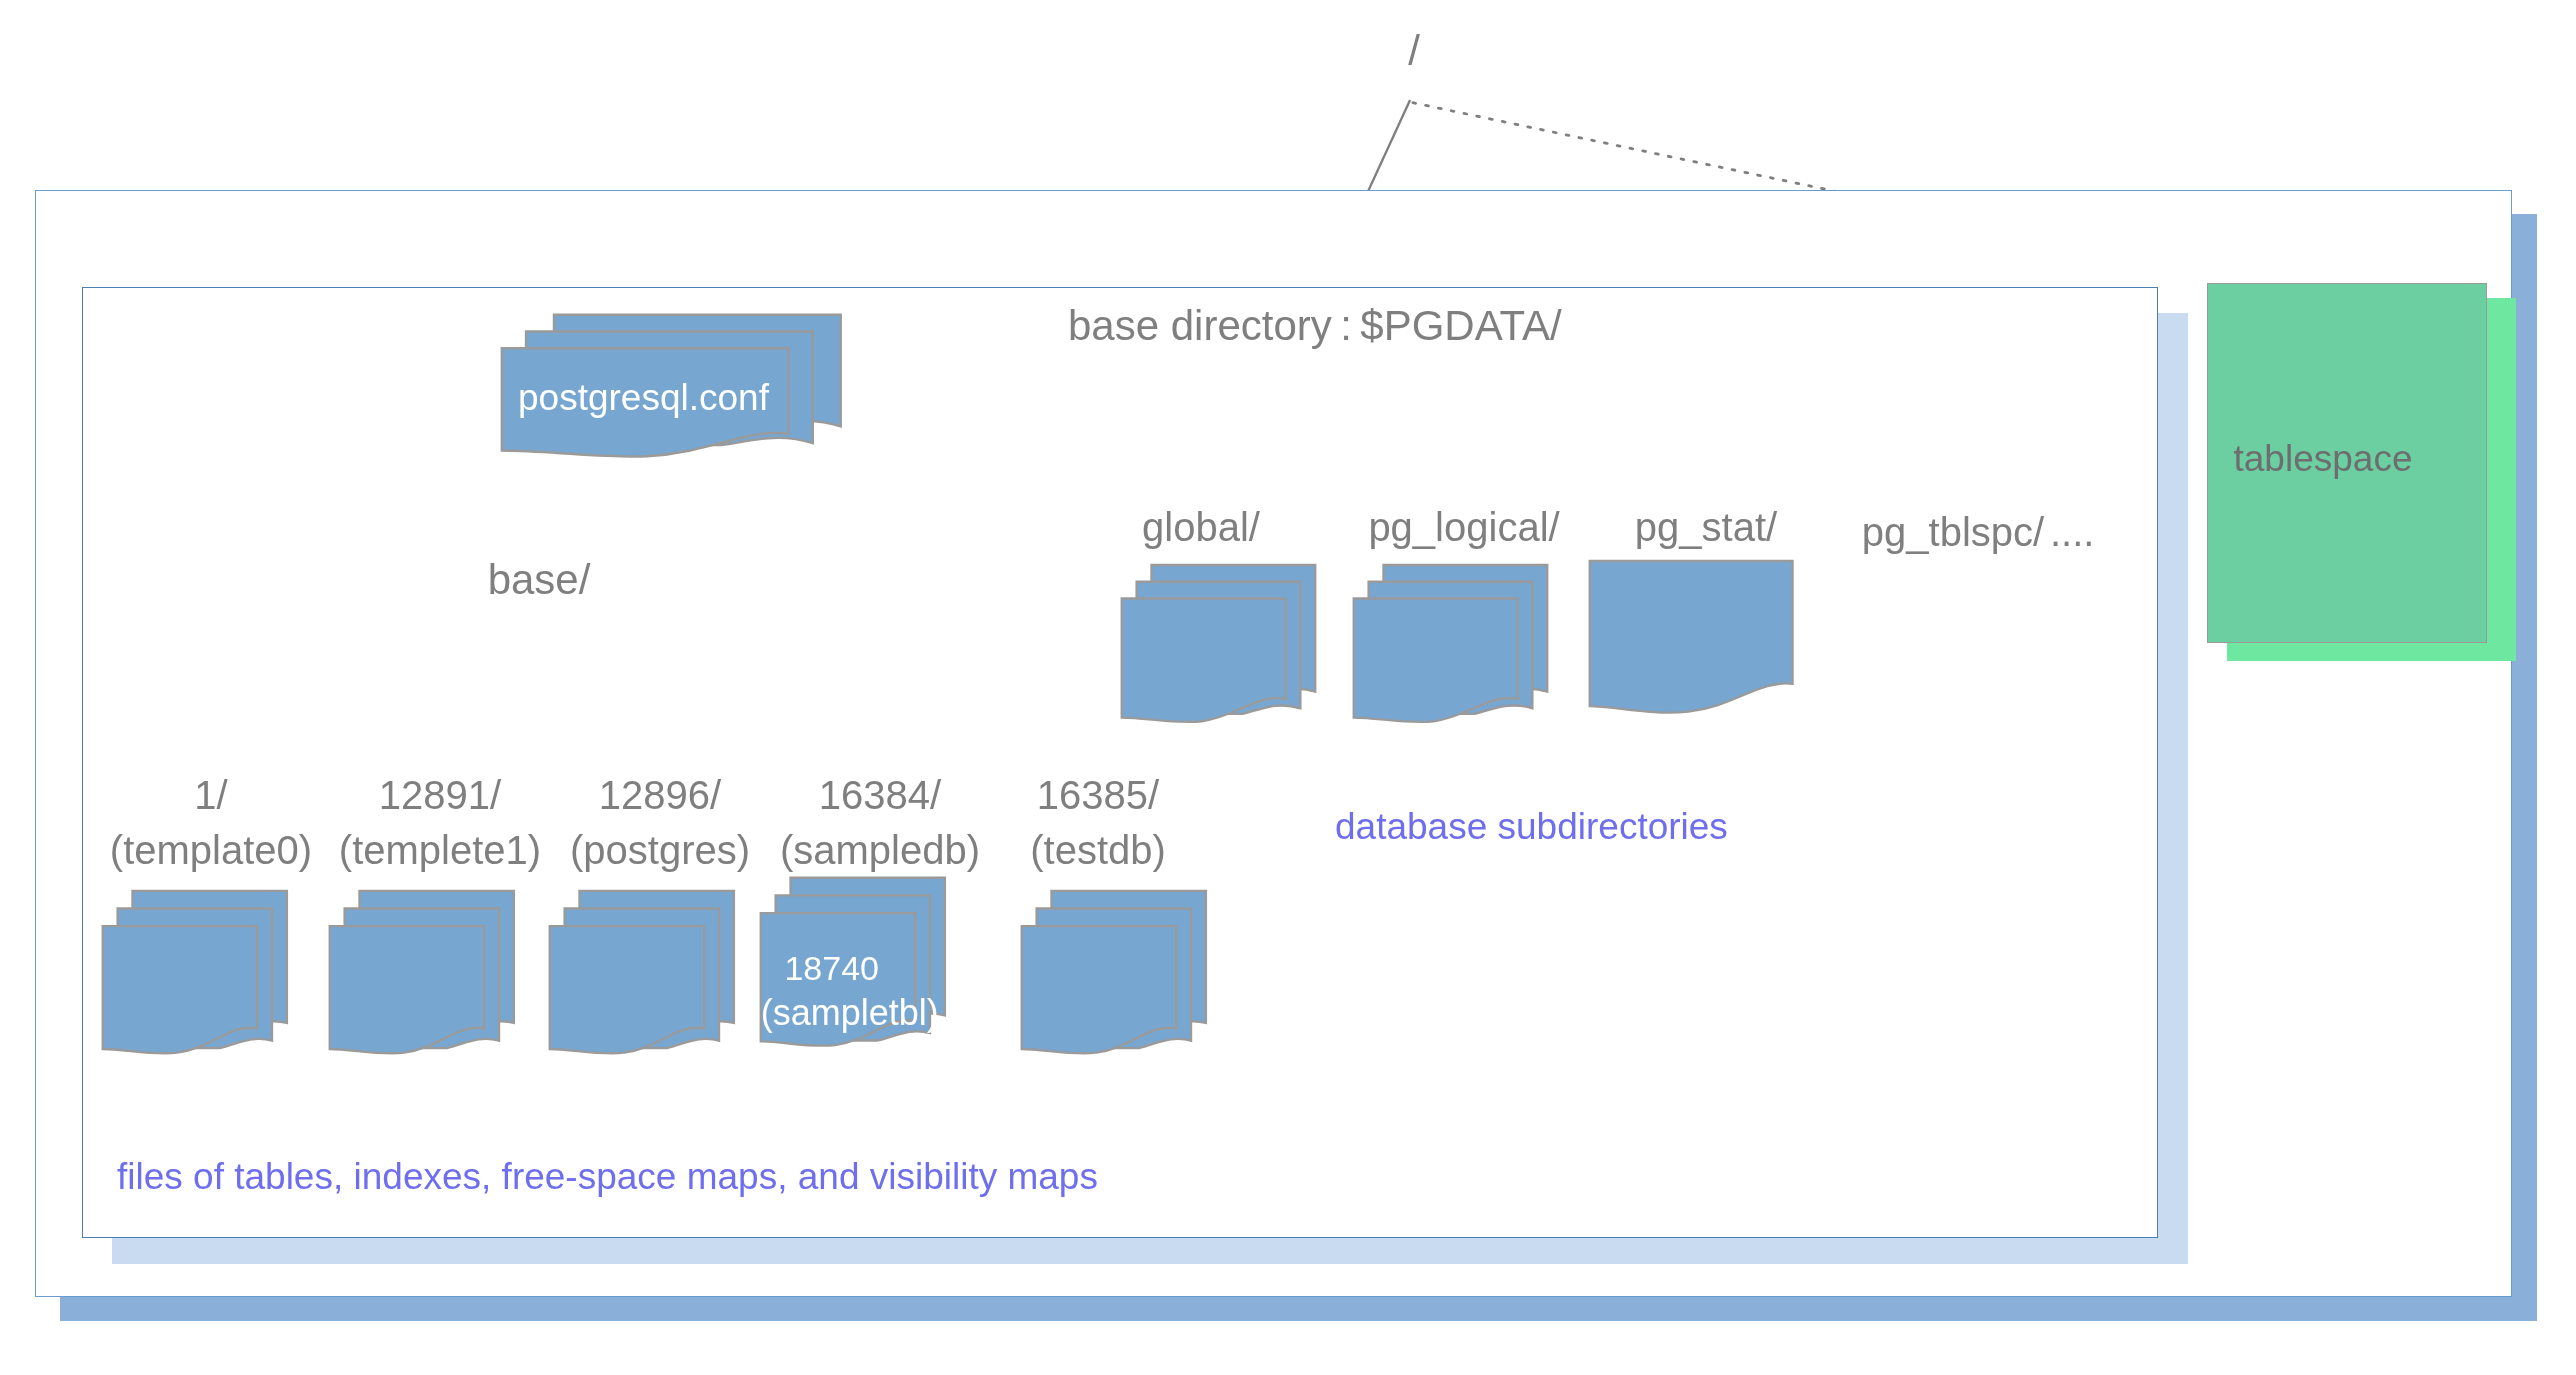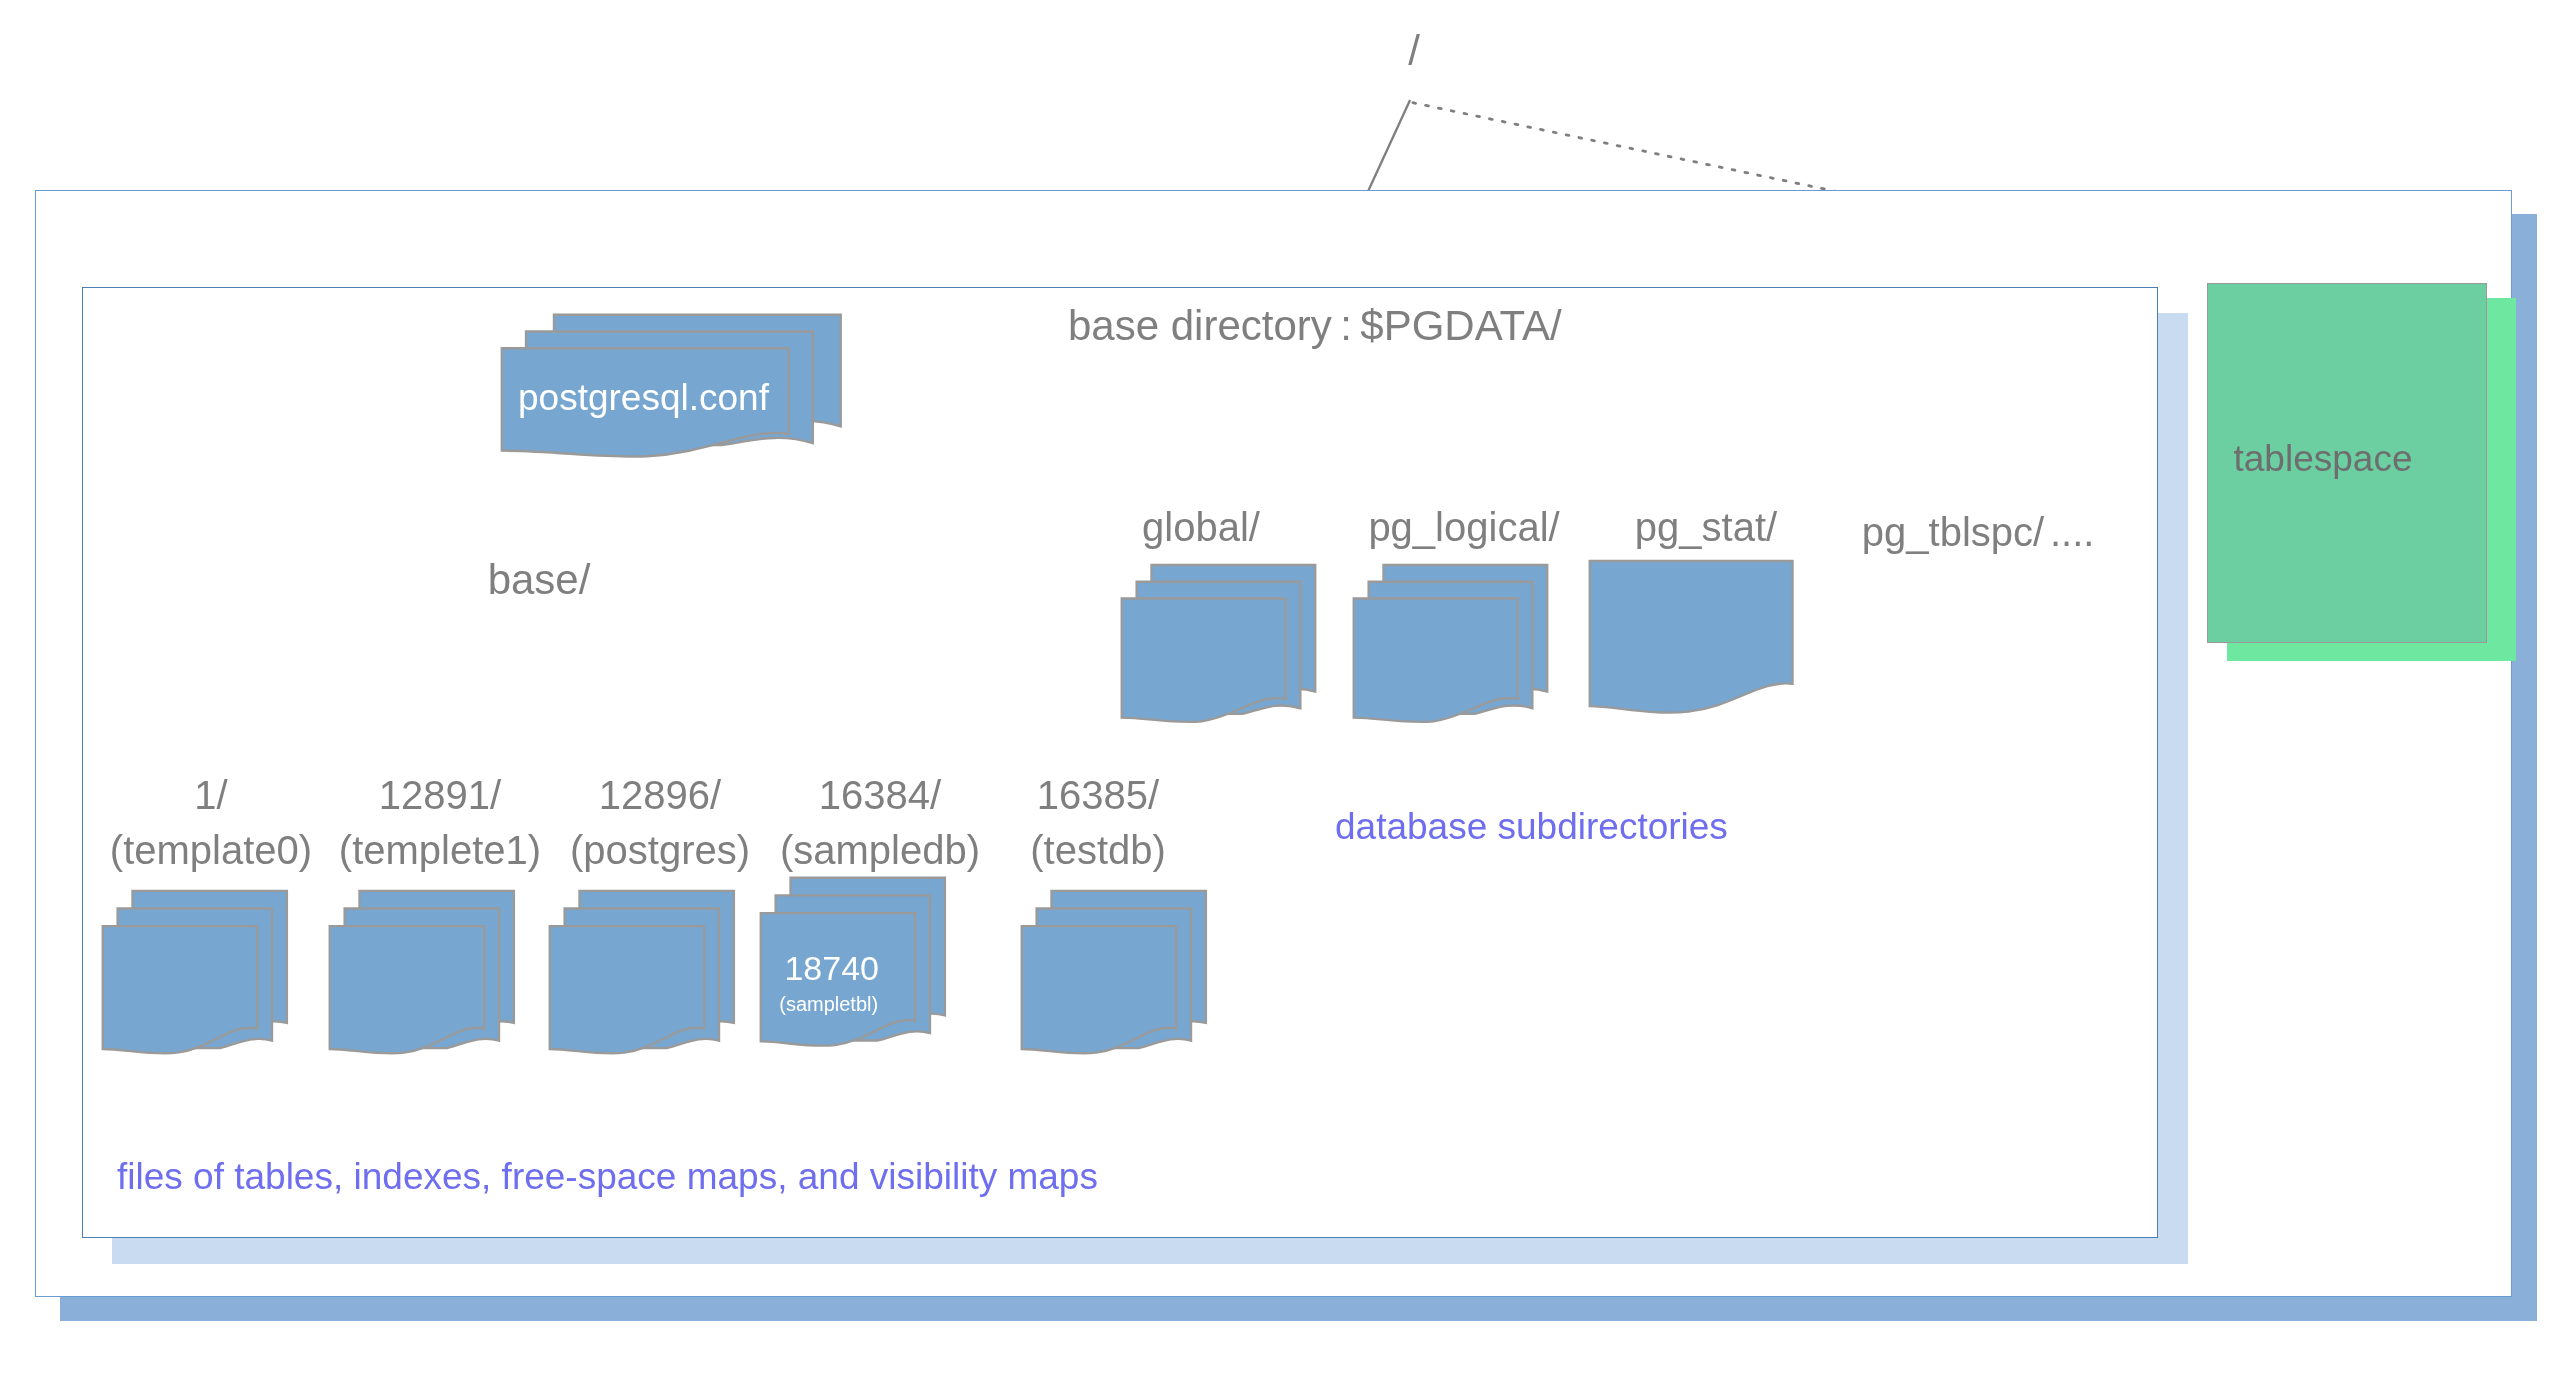--- a/index.html
+++ b/index.html
@@ -180,21 +180,21 @@
 
   <div class="docstack" style="left:757px;top:874px;">
     <svg width="200" height="186" viewBox="0 0 215 200">
       <g fill="#77A7D0" stroke="#9A9A9A" stroke-width="2.5">
         <path d="M36,4 H202 V152 C180,146 164,156 146,160 L36,160 Z"></path>
         <path d="M20,23 H186 V171 C164,165 148,175 130,179 L20,179 Z"></path>
         <path d="M4,42 H170 V158 C142,152 124,178 84,184 C56,187 28,180 4,180 Z"></path>
       </g>
     </svg>
     <div class="doclabel" style="left:3.7px;top:76px;width:142px;font-size:34px;">18740</div>
-    <div class="doclabel" style="left:3.7px;top:119px;width:136px;font-size:20px;">(sampletbl)</div>
+    <div class="doclabel" style="left:3.7px;top:119px;width:136px;font-size:36px;">(sampletbl)</div>
   </div>
 
   <div class="docstack" style="left:1018px;top:887px;">
     <svg width="200" height="177" viewBox="0 0 215 190">
       <g fill="#77A7D0" stroke="#9A9A9A" stroke-width="2.5">
         <path d="M36,4 H202 V146 C180,140 164,150 146,154 L36,154 Z"></path>
         <path d="M20,23 H186 V165 C164,159 148,169 130,173 L20,173 Z"></path>
         <path d="M4,42 H170 V152 C142,146 124,172 84,178 C56,181 28,174 4,174 Z"></path>
       </g>
     </svg>

